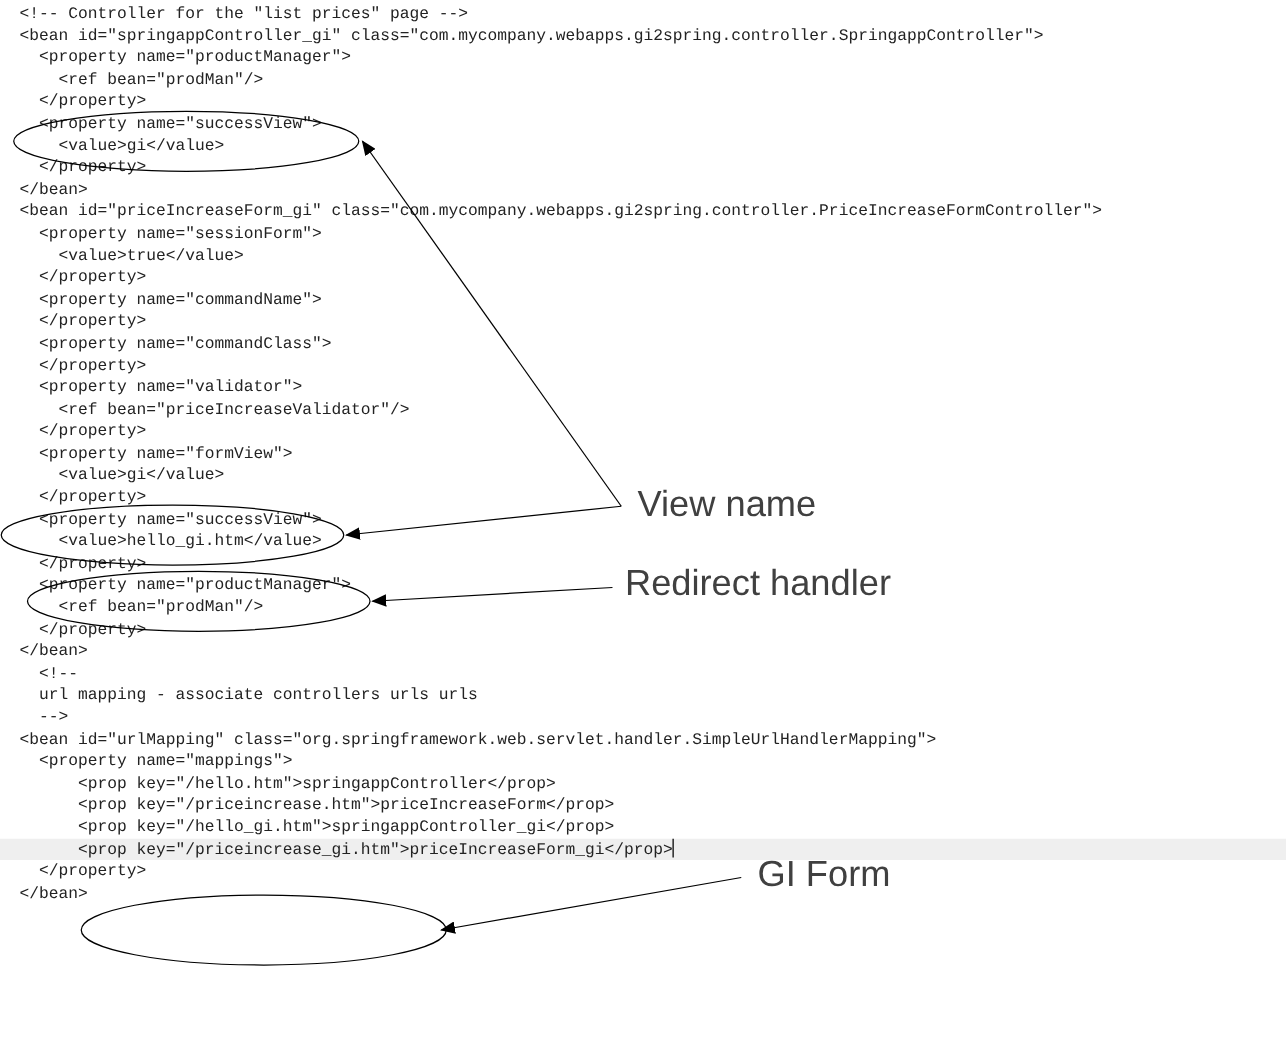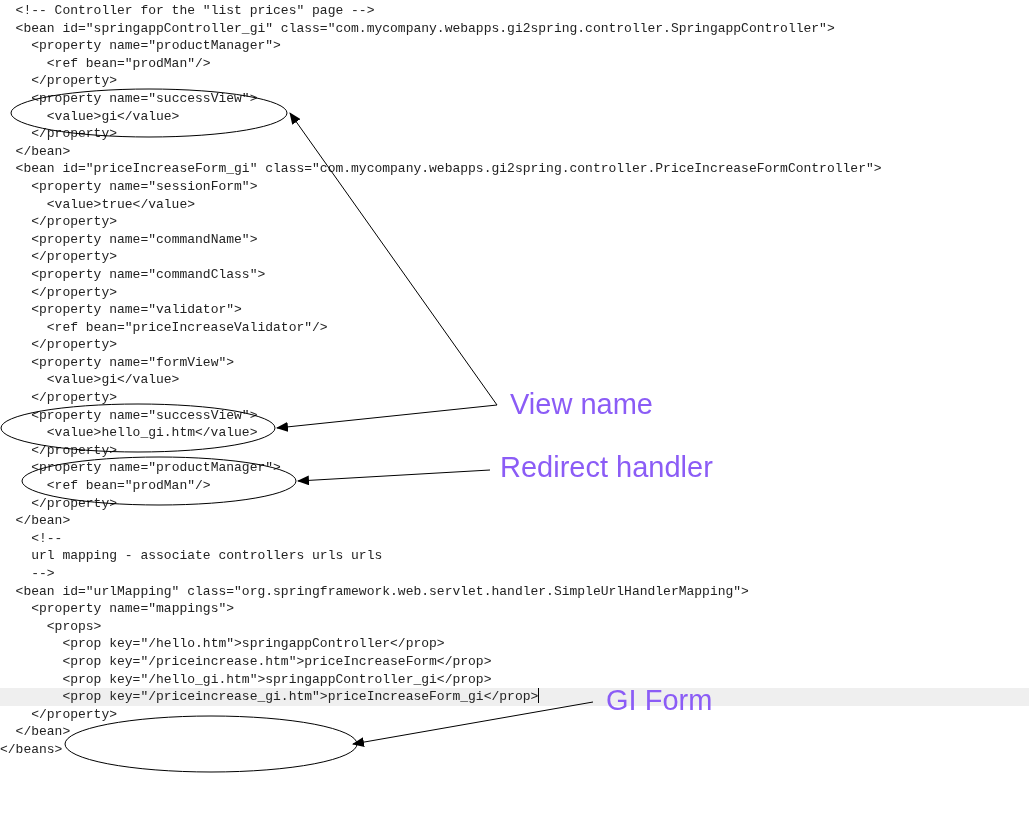--- a/index.html
+++ b/index.html
@@ -8,21 +8,21 @@
     position: absolute; left: 0; top: 2px; width: 1029px;
     font-family: "Liberation Mono", "DejaVu Sans Mono", monospace;
     font-size: 13px; color: #222; line-height: 17.6px;
   }
   .line { position: relative; height: 17.6px; white-space: pre; }
   .line.highlight { background: #efefef; }
   .caret { display: inline-block; width: 1px; height: 15px; background: #000; vertical-align: -3px; }
   .overlay { position: absolute; left: 0; top: 0; width: 1029px; height: 831px; pointer-events: none; }
   .label {
     position: absolute; font-family: "Liberation Sans", "DejaVu Sans", sans-serif;
-    font-size: 29px; color: #8b5cf6; white-space: nowrap;
+    font-size: 29px; color: #404040; white-space: nowrap;
   }
 </style>
 </head>
 <body>
 
 <div class="code" id="code">
     <div class="line"><span style="padding-left: 2ch;">&lt;!-- Controller for the "list prices" page --&gt;</span></div>
     <div class="line"><span style="padding-left: 2ch;">&lt;bean id="springappController_gi" class="com.mycompany.webapps.gi2spring.controller.SpringappController"&gt;</span></div>
     <div class="line"><span style="padding-left: 4ch;">&lt;property name="productManager"&gt;</span></div>
     <div class="line"><span style="padding-left: 6ch;">&lt;ref bean="prodMan"/&gt;</span></div>
@@ -50,28 +50,26 @@
     <div class="line"><span style="padding-left: 4ch;">&lt;/property&gt;</span></div>
     <div class="line"><span style="padding-left: 4ch;">&lt;property name="productManager"&gt;</span></div>
     <div class="line"><span style="padding-left: 6ch;">&lt;ref bean="prodMan"/&gt;</span></div>
     <div class="line"><span style="padding-left: 4ch;">&lt;/property&gt;</span></div>
     <div class="line"><span style="padding-left: 2ch;">&lt;/bean&gt;</span></div>
     <div class="line"><span style="padding-left: 4ch;">&lt;!--</span></div>
     <div class="line"><span style="padding-left: 4ch;">url mapping - associate controllers urls urls</span></div>
     <div class="line"><span style="padding-left: 4ch;">--&gt;</span></div>
     <div class="line"><span style="padding-left: 2ch;">&lt;bean id="urlMapping" class="org.springframework.web.servlet.handler.SimpleUrlHandlerMapping"&gt;</span></div>
     <div class="line"><span style="padding-left: 4ch;">&lt;property name="mappings"&gt;</span></div>
-    <div class="line"><span style="padding-left: 6ch;">&lt;props&gt;</span></div>
     <div class="line"><span style="padding-left: 8ch;">&lt;prop key="/hello.htm"&gt;springappController&lt;/prop&gt;</span></div>
     <div class="line"><span style="padding-left: 8ch;">&lt;prop key="/priceincrease.htm"&gt;priceIncreaseForm&lt;/prop&gt;</span></div>
     <div class="line"><span style="padding-left: 8ch;">&lt;prop key="/hello_gi.htm"&gt;springappController_gi&lt;/prop&gt;</span></div>
     <div class="line highlight"><span style="padding-left: 8ch;">&lt;prop key="/priceincrease_gi.htm"&gt;priceIncreaseForm_gi&lt;/prop&gt;</span><span class="caret"></span></div>
     <div class="line"><span style="padding-left: 4ch;">&lt;/property&gt;</span></div>
     <div class="line"><span style="padding-left: 2ch;">&lt;/bean&gt;</span></div>
-    <div class="line"><span style="padding-left: 0ch;">&lt;/beans&gt;</span></div>
   </div>
 
 <svg class="overlay" viewBox="0 0 1029 831" xmlns="http://www.w3.org/2000/svg">
   <defs>
     <marker id="ah" markerWidth="12" markerHeight="10" refX="11" refY="5" orient="auto" markerUnits="userSpaceOnUse">
       <path d="M0,0 L12,5 L0,10 z" fill="#000"></path>
     </marker>
   </defs>
 
   <ellipse cx="149" cy="113" rx="138" ry="24" fill="none" stroke="#000" stroke-width="1"></ellipse>

